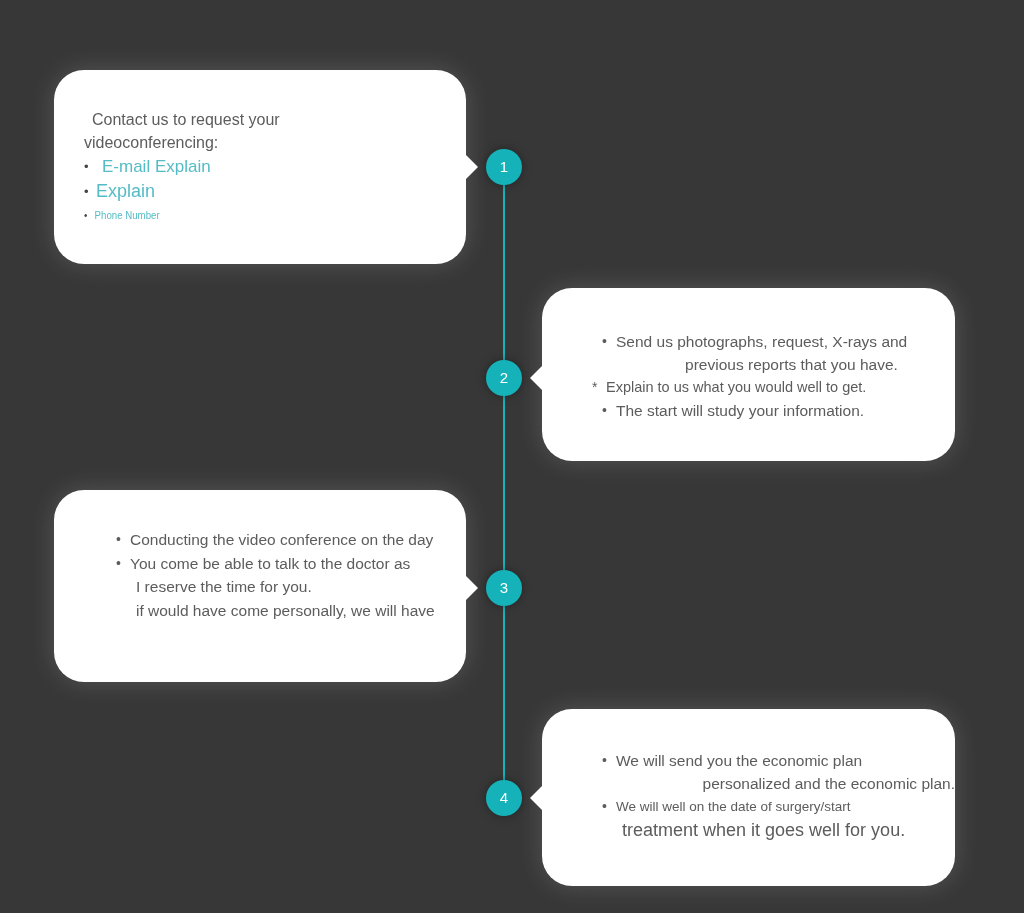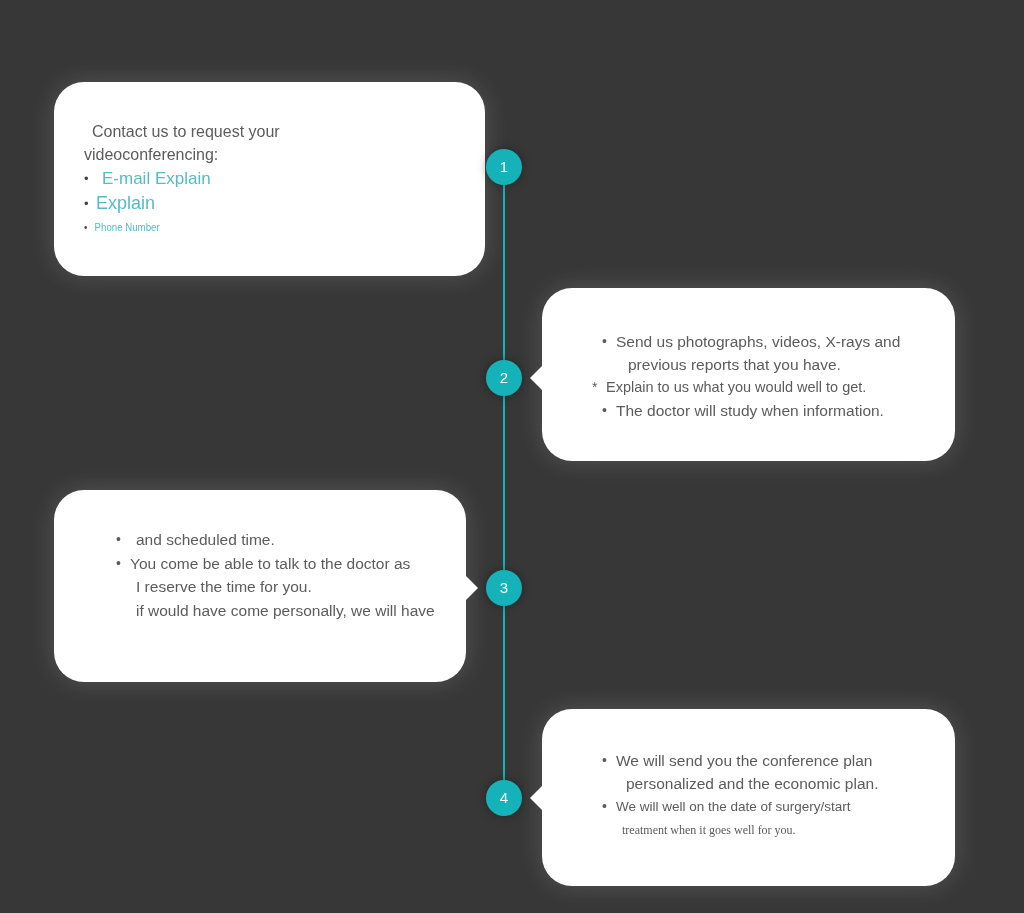--- a/index.html
+++ b/index.html
@@ -54,21 +54,21 @@
 
   
   .card {
     position: absolute;
     background: #ffffff;
     border-radius: 30px;
     box-shadow: 0 0 26px rgba(255,255,255,0.16);
     z-index: 2;
   }
 
-  .card-1 { left: 54px;  top: 82px;  width: 412px; height: 194px; padding-left: 19px; }
+  .card-1 { left: 54px;  top: 70px;  width: 412px; height: 194px; }
   .card-2 { left: 542px; top: 288px; width: 413px; height: 173px; }
   .card-3 { left: 54px;  top: 490px; width: 412px; height: 192px; }
   .card-4 { left: 542px; top: 709px; width: 413px; height: 177px; }
 
   
   .notch {
     position: absolute;
     width: 0;
     height: 0;
     z-index: 3;
@@ -132,38 +132,38 @@
                    font-family: "Liberation Sans Narrow", "Liberation Sans", sans-serif;
                    transform: scaleX(0.88); transform-origin: left center; }
   .c1-list li.i0 .marker { font-size: 13px; color: #444; }
   .c1-list li.i1 .marker { font-size: 13px; color: #444; }
   .c1-list li.i2 .marker { font-size: 11px; color: #444; }
 
   
   .c2-text { left: 60px; top: 42px; }
   .c2-list li { padding-left: 14px; }
   .c2-list li.i0 { font-size: 15.5px; line-height: 23px; }
-  .c2-list li.i0 .cont { padding-left: 12px; }
+  .c2-list li.i0 .cont { padding-left: 12px; text-align: center; }
   .c2-list li.i1 { font-size: 14.5px; line-height: 23px; margin-left: -10px; }
   .c2-list li.i2 { font-size: 15.5px; line-height: 23px; }
   .c2-list li .marker { font-size: 14px; }
 
   
   .c3-text { left: 62px; top: 38px; }
   .c3-list li { padding-left: 14px; font-size: 15.5px; line-height: 23.5px; }
   .c3-list li .cont { padding-left: 6px; }
   .c3-list li .marker { font-size: 14px; }
 
   
   .c4-text { left: 60px; top: 40px; }
   .c4-list li { padding-left: 14px; }
   .c4-list li.i0 { font-size: 15.5px; line-height: 23px; }
-  .c4-list li.i0 .cont { padding-left: 10px; }
+  .c4-list li.i0 .cont { padding-left: 10px; text-align: right; }
   .c4-list li.i1 { font-size: 13.5px; line-height: 23px; }
-  .c4-list li.i1 .cont { font-size: 12px; padding-left: 6px; line-height: 25px; font-family: Liberation Serif, serif; }
+  .c4-list li.i1 .cont { font-size: 18px; padding-left: 6px; line-height: 25px; }
   .c4-list li .marker { font-size: 14px; }
 </style>
 </head>
 <body>
 
 <div id="stage" style="background: rgb(55, 55, 55);">
 
   <div class="spine" style="background: rgb(21, 178, 186);"></div>
 
   <div class="card card-1" style="background: rgb(255, 255, 255);">
@@ -189,62 +189,62 @@
     </div>
   </div>
   <div class="notch notch-right notch-1"></div>
   <div class="node node-1" style="background: rgb(21, 178, 186); color: rgb(255, 255, 255);">1</div>
 
   <div class="card card-2" style="background: rgb(255, 255, 255);">
     <div class="card-body c2-text">
       <ul class="bullets c2-list">
         <li class="i0">
           <span class="marker">•</span>
-          <span class="txt">Send us photographs, videos, X-rays and</span>
+          <span class="txt">Send us photographs, request, X-rays and</span>
           <span class="cont">previous reports that you have.</span>
         </li>
         <li class="i1">
           <span class="marker">*</span>
           <span class="txt">Explain to us what you would well to get.</span>
         </li>
         <li class="i2">
           <span class="marker">•</span>
-          <span class="txt">The doctor will study when information.</span>
+          <span class="txt">The start will study your information.</span>
         </li>
       </ul>
     </div>
   </div>
   <div class="notch notch-left notch-2"></div>
   <div class="node node-2" style="background: rgb(21, 178, 186); color: rgb(255, 255, 255);">2</div>
 
   <div class="card card-3" style="background: rgb(255, 255, 255);">
     <div class="card-body c3-text">
       <ul class="bullets c3-list">
         <li class="i0">
           <span class="marker">•</span>
-          <span class="cont">and scheduled time.</span>
+          <span class="txt">Conducting the video conference on the day</span>
         </li>
         <li class="i1">
           <span class="marker">•</span>
           <span class="txt">You come be able to talk to the doctor as</span>
           <span class="cont">I reserve the time for you.</span>
           <span class="cont">if would have come personally, we will have</span>
         </li>
       </ul>
     </div>
   </div>
   <div class="notch notch-right notch-3"></div>
   <div class="node node-3" style="background: rgb(21, 178, 186); color: rgb(255, 255, 255);">3</div>
 
   <div class="card card-4" style="background: rgb(255, 255, 255);">
     <div class="card-body c4-text">
       <ul class="bullets c4-list">
         <li class="i0">
           <span class="marker">•</span>
-          <span class="txt">We will send you the conference plan</span>
+          <span class="txt">We will send you the economic plan</span>
           <span class="cont">personalized and the economic plan.</span>
         </li>
         <li class="i1">
           <span class="marker">•</span>
           <span class="txt">We will well on the date of surgery/start</span>
           <span class="cont">treatment when it goes well for you.</span>
         </li>
       </ul>
     </div>
   </div>

